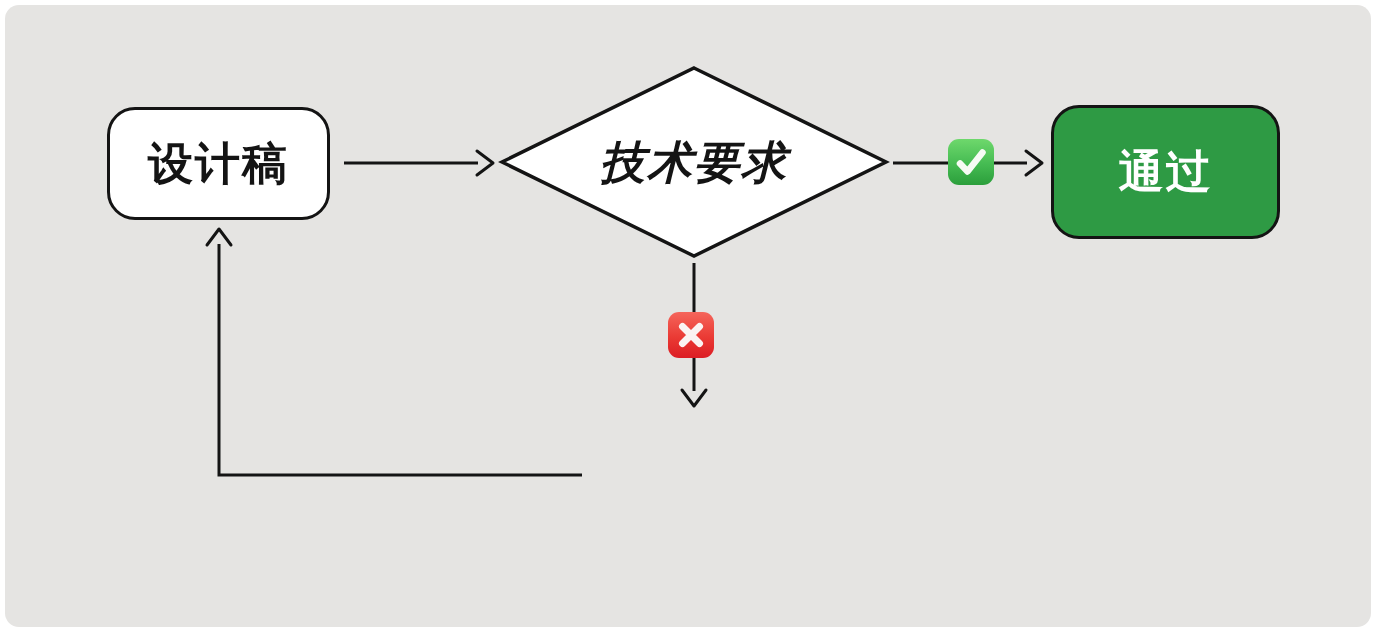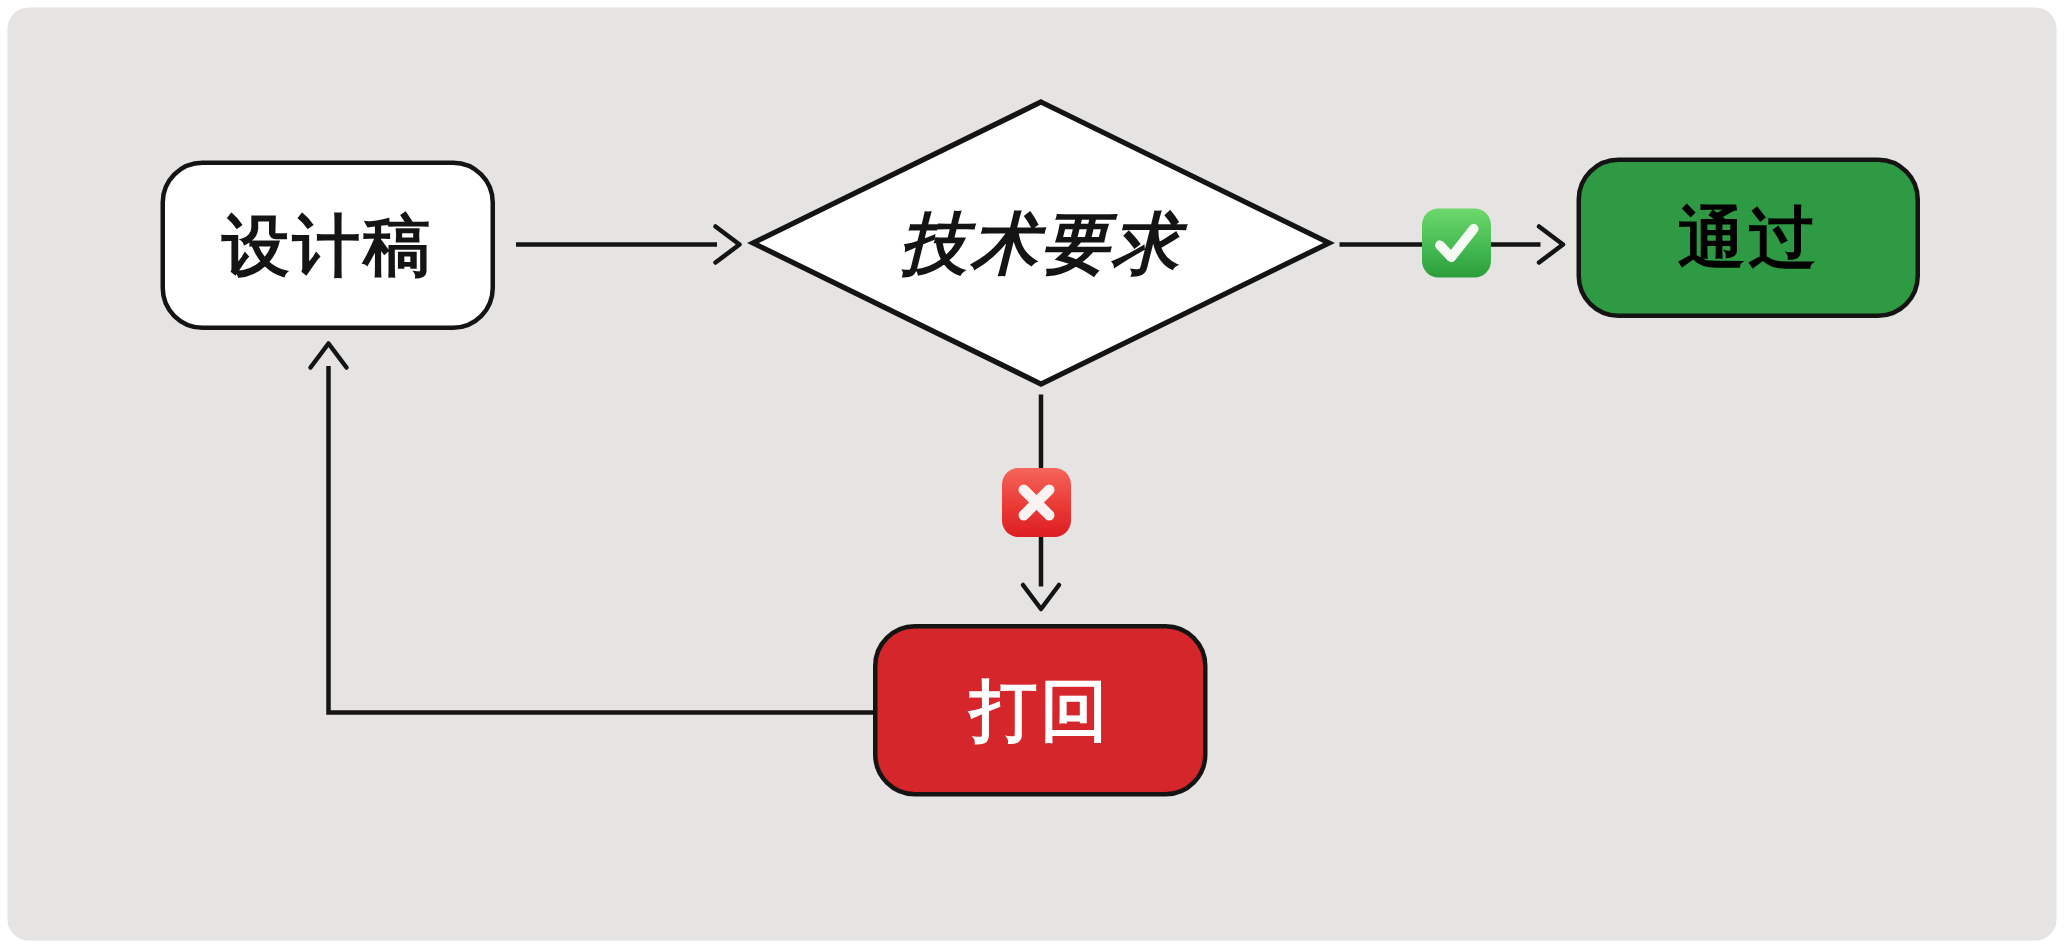--- a/index.html
+++ b/index.html
@@ -53,23 +53,23 @@
     border: 3.5px solid #141414;
     border-radius: 28px;
     background: #ffffff;
   }
   .node-design {
     left: 107px; top: 107px;
     width: 223px; height: 113px;
   }
   .node-pass {
     left: 1051px; top: 105px;
-    width: 229px; height: 107px;
+    width: 229px; height: 134px;
     background: #2e9a44;
-    color: #000000;
+    color: #ffffff;
   }
   .node-reject {
     left: 582px; top: 416px;
     width: 223px; height: 115px;
     background: #d4262b;
     color: #ffffff;
   }
   .node-decision-label {
     left: 502px; top: 69px;
     width: 384px; height: 187px;
@@ -124,23 +124,20 @@
     </div>
 
     <div class="node node-decision-label">
       <span>技术要求</span>
     </div>
 
     <div class="node node-rect node-pass">
       <span>通过</span>
     </div>
 
-    <div class="node node-rect node-reject">
-      <span>打回</span>
-    </div>
 
     <div class="badge badge-check">
       <svg width="46" height="46" viewBox="0 0 46 46">
         <path d="M12 24.5 L19.5 32.5 L34.5 13.5" fill="none" stroke="#f6fbf4" stroke-width="6.5" stroke-linecap="round" stroke-linejoin="round"></path>
       </svg>
     </div>
 
     <div class="badge badge-cross">
       <svg width="46" height="46" viewBox="0 0 46 46">
         <path d="M14.5 14.5 L31.5 31.5 M31.5 14.5 L14.5 31.5" fill="none" stroke="#fbf3f2" stroke-width="7" stroke-linecap="round" stroke-linejoin="round"></path>

